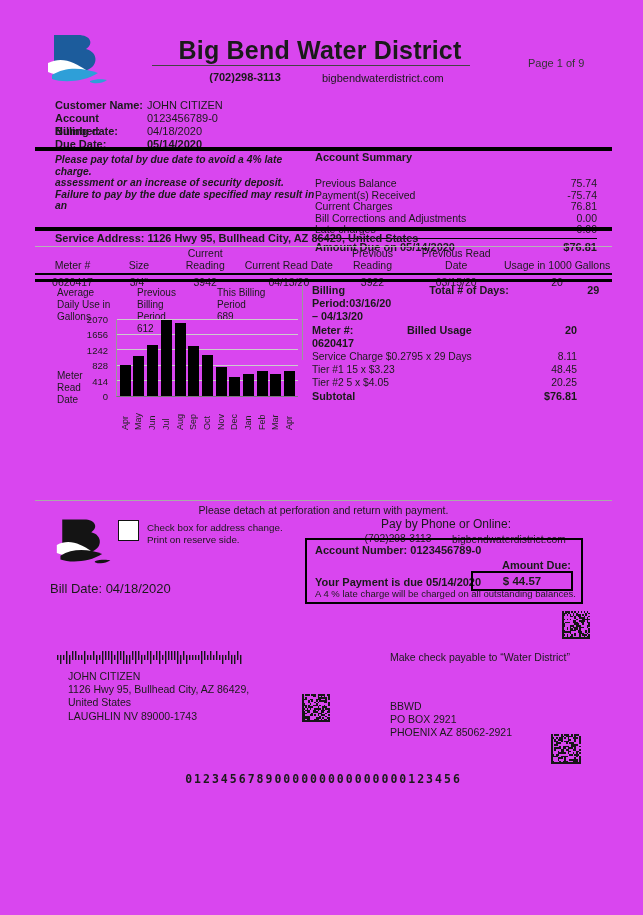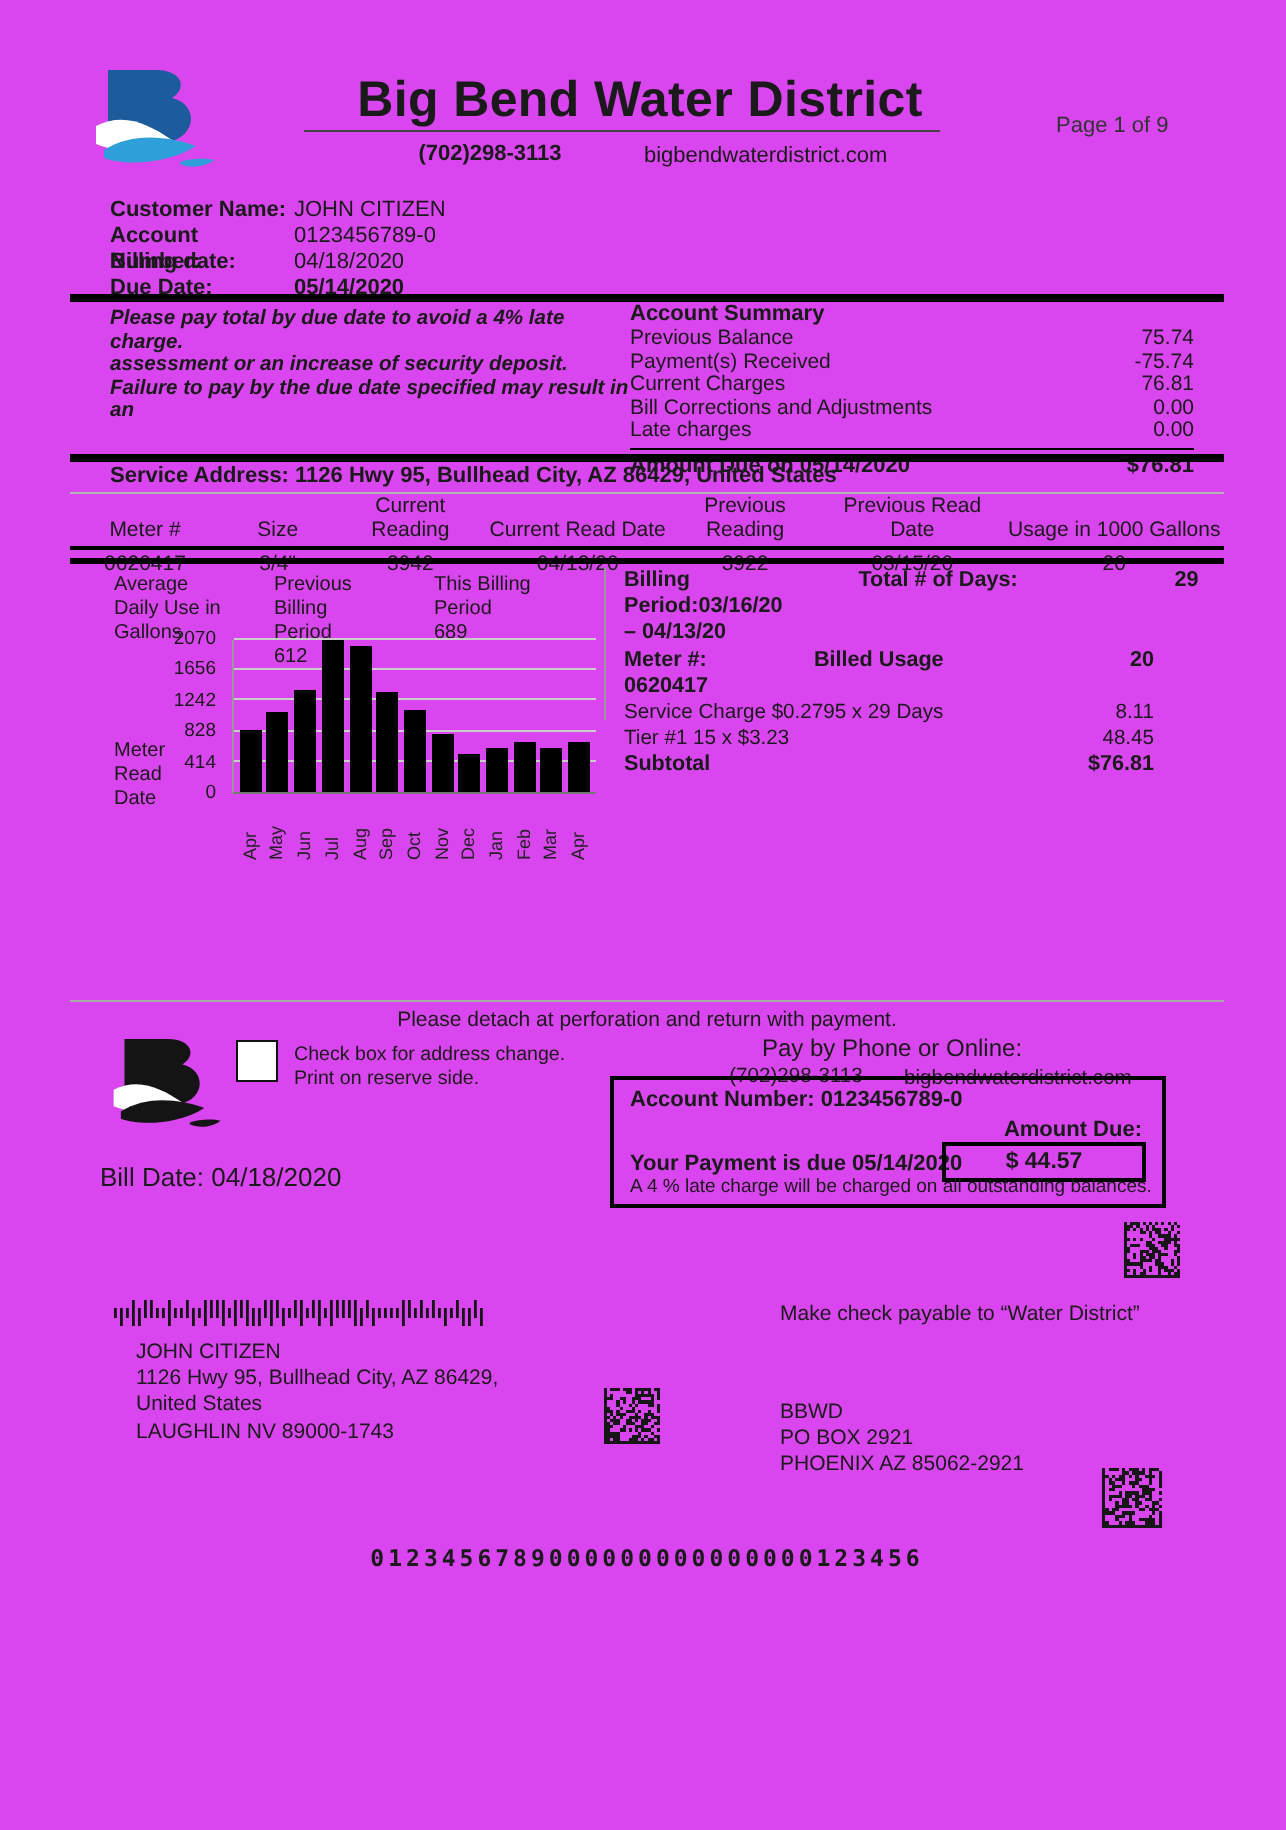--- a/index.html
+++ b/index.html
@@ -15,21 +15,21 @@
   .hdr-phone{position:absolute;left:185px;top:71px;width:120px;text-align:center;font-size:11px;font-weight:bold;}
   .hdr-web{position:absolute;left:322px;top:72px;font-size:11px;}
   .pagelbl{position:absolute;left:528px;top:57px;font-size:11px;color:#333;}
   
   .cust{position:absolute;left:55px;top:99px;font-size:11px;}
   .cust .row{display:flex;height:13px;line-height:13px;}
   .cust .lab{width:92px;font-weight:bold;}
   
   .notice{position:absolute;left:55px;top:154px;width:260px;font-size:10.3px;line-height:11.6px;font-style:italic;font-weight:bold;}
   .asum{position:absolute;left:315px;top:151px;width:282px;font-size:10.5px;}
-  .asum .ttl{font-weight:bold;font-size:11px;margin-bottom:1px;}
+  .asum .ttl{font-weight:bold;font-size:11px;margin-bottom:15px;}
   .asum .row{display:flex;justify-content:space-between;height:11.6px;line-height:11.6px;}
   .asum .tot{display:flex;justify-content:space-between;border-top:1.5px solid #000;margin-top:2px;padding-top:2px;font-weight:bold;font-size:11px;}
   .svc{position:absolute;left:55px;top:232px;font-size:11px;font-weight:bold;}
   
   .mtable{position:absolute;left:35px;top:248px;width:577px;font-size:10.5px;}
   .mtable .hrow{display:flex;align-items:flex-end;border-bottom:2.5px solid #000;padding-bottom:2px;min-height:27px;}
   .mtable .drow{display:flex;height:15px;align-items:center;}
   .mtable .c{text-align:center;line-height:11.5px;}
   .c0{width:13%}.c1{width:10%}.c2{width:13%}.c3{width:16%}.c4{width:13%}.c5{width:16%}.c6{width:19%}
   
@@ -241,20 +241,24 @@
       <span>Billed Usage</span>
       <span class="v">20</span>
     </div>
     <div class="grow">
       <span class="wide">Service Charge $0.2795 x 29 Days</span>
       <span class="v">8.11</span>
     </div>
     <div class="grow">
       <span class="wide">Tier #1 15 x $3.23</span>
       <span class="v">48.45</span>
+    </div>
+    <div class="grow">
+      <span class="wide">Tier #2 5 x $4.05</span>
+      <span class="v">20.25</span>
     </div>
     <div class="grow b" style="font-size:10.8px">
       <span class="wide">Subtotal</span>
       <span class="v">$76.81</span>
     </div>
   </div>
 
   <div class="hr-thin" style="left:35px;top:500px;width:577px;background:#aaa"></div>
   <div class="detach">Please detach at perforation and return with payment.</div>
   <div class="payby">Pay by Phone or Online:</div>

